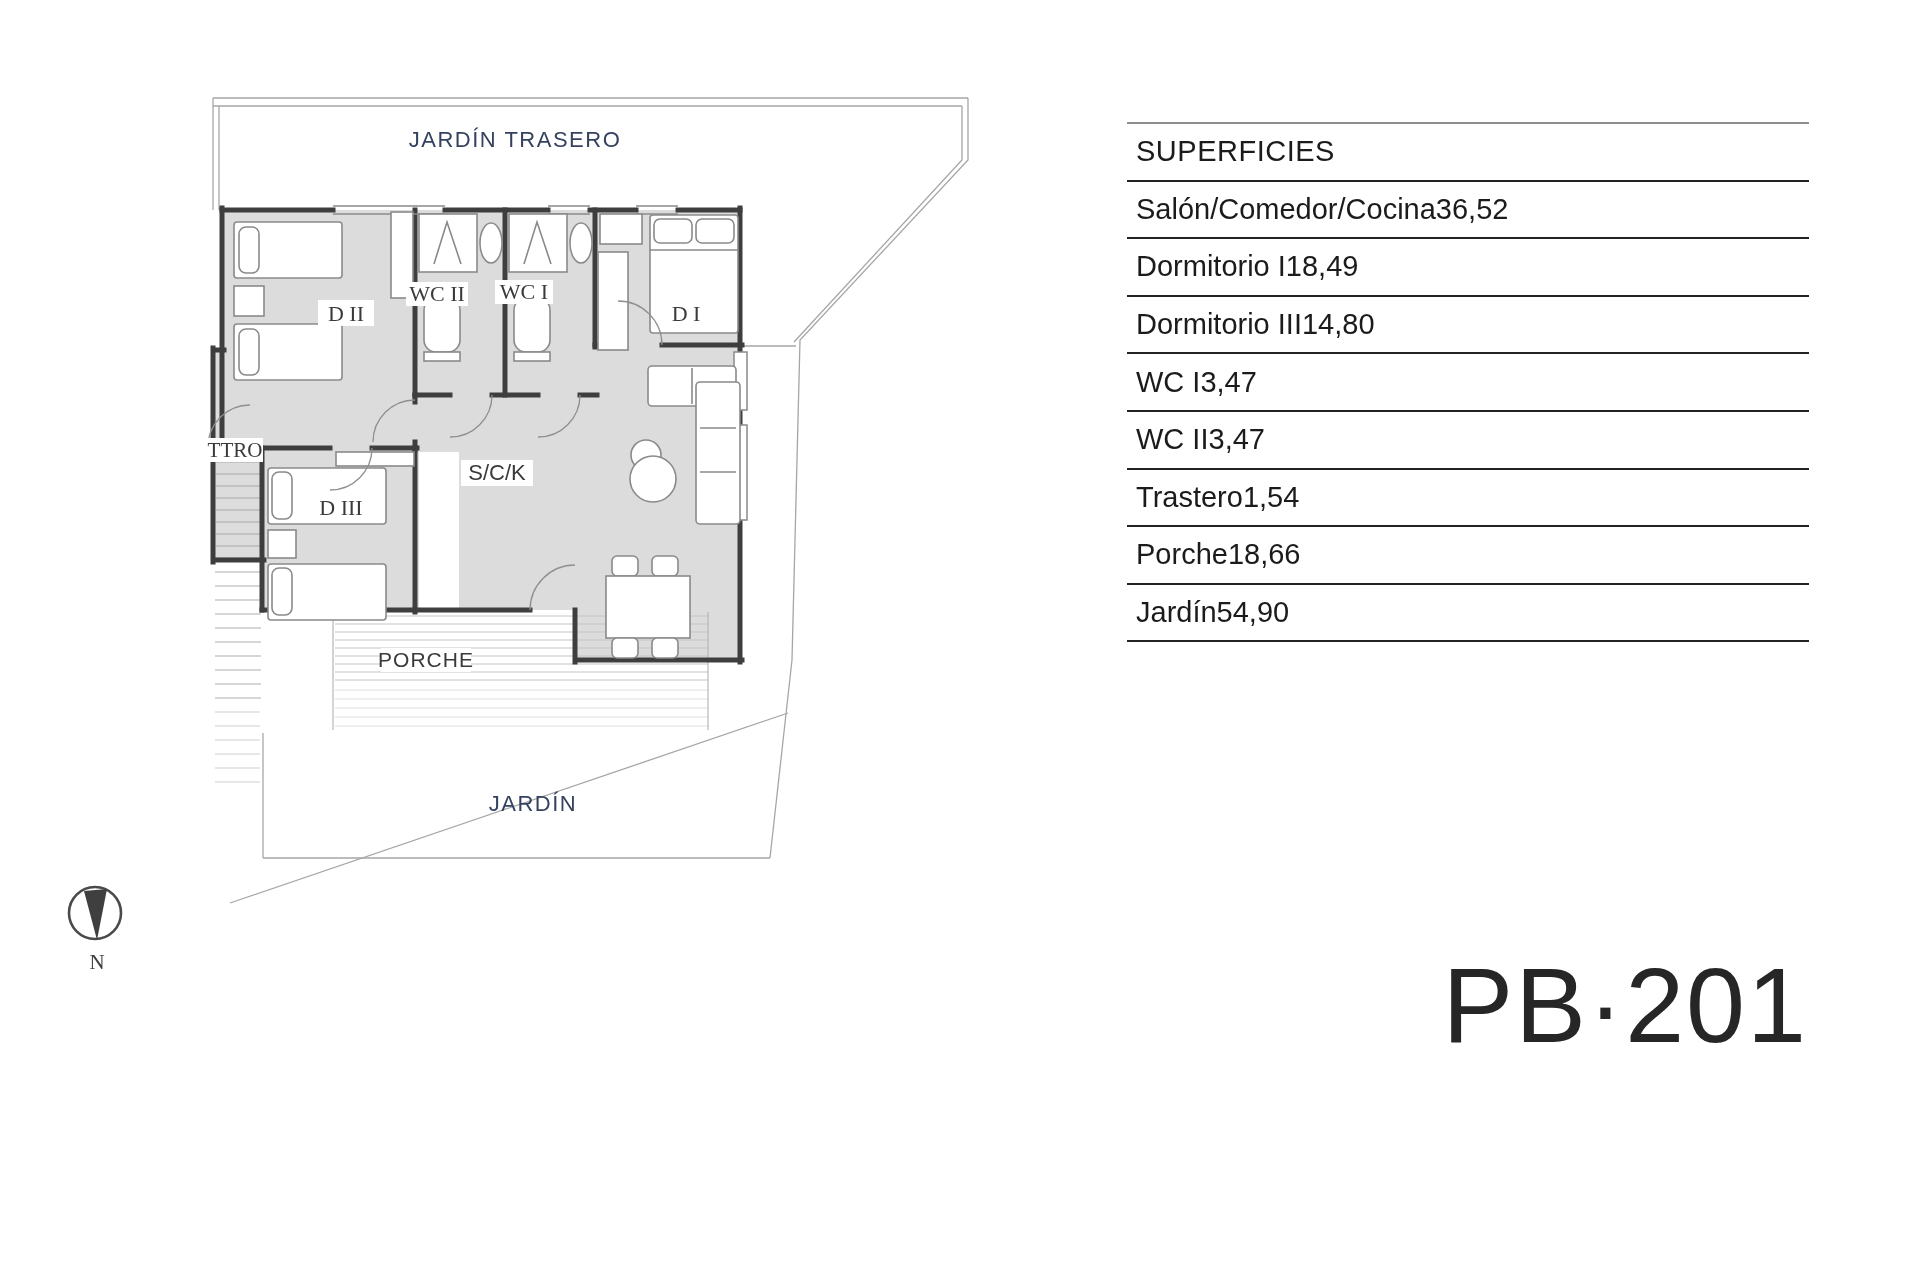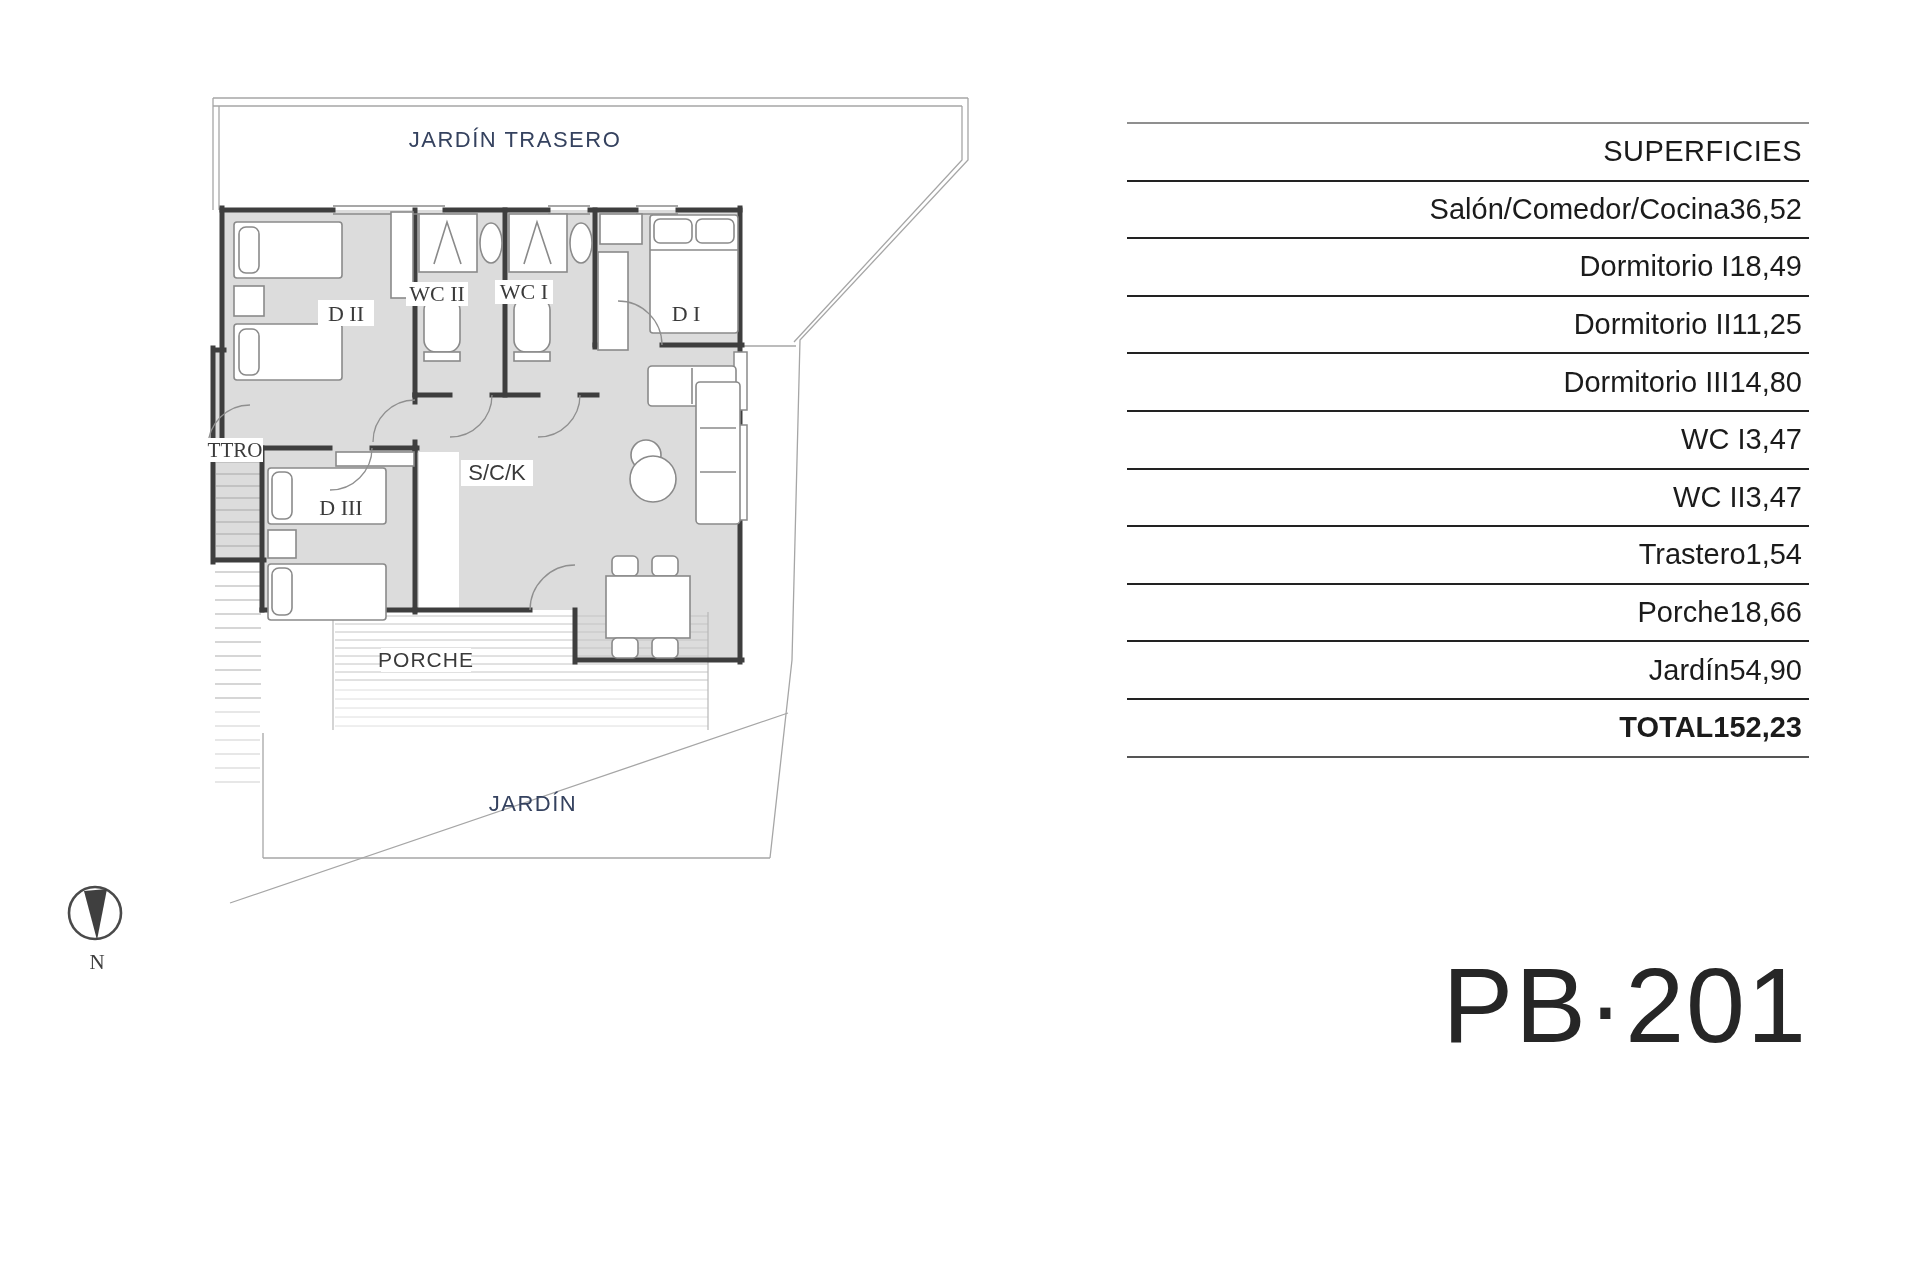--- a/index.html
+++ b/index.html
@@ -11,21 +11,21 @@
   
   .plan-svg { position:absolute; left:0; top:0; width:1000px; height:1280px; }
 
   
   .surfaces-table {
     position:absolute; left:1127px; top:122px; width:682px;
     border-top:2px solid #8f8f8f;
     color:#1b1b1b;
   }
   .t-row {
-    display:flex; justify-content:flex-end; align-items:center;
+    display:flex; justify-content:flex-start; align-items:center;
     height:57.6px; border-bottom:2px solid #222222;
     font-size:29px; padding:0 7px 0 9px; line-height:1;
   }
   .t-row.header { font-size:29px; letter-spacing:0.5px; }
   .t-row .val { text-align:right; }
   .t-row.total { font-weight:bold; border-bottom:2px solid #555; }
 
   
   .plan-id {
     position:absolute; right:112px; top:952px;
@@ -209,24 +209,20 @@
   </div>
   <div class="t-row">
     <span class="lab">Salón/Comedor/Cocina</span>
     <span class="val">36,52</span>
   </div>
   <div class="t-row">
     <span class="lab">Dormitorio I</span>
     <span class="val">18,49</span>
   </div>
   <div class="t-row">
-    <span class="lab">Dormitorio II</span>
-    <span class="val">11,25</span>
-  </div>
-  <div class="t-row">
     <span class="lab">Dormitorio III</span>
     <span class="val">14,80</span>
   </div>
   <div class="t-row">
     <span class="lab">WC I</span>
     <span class="val">3,47</span>
   </div>
   <div class="t-row">
     <span class="lab">WC II</span>
     <span class="val">3,47</span>
@@ -236,19 +232,15 @@
     <span class="val">1,54</span>
   </div>
   <div class="t-row">
     <span class="lab">Porche</span>
     <span class="val">18,66</span>
   </div>
   <div class="t-row">
     <span class="lab">Jardín</span>
     <span class="val">54,90</span>
   </div>
-  <div class="t-row total">
-    <span class="lab">TOTAL</span>
-    <span class="val">152,23</span>
-  </div>
 </div>
 
 <div class="plan-id">PB·201</div>
 
 </body></html>

